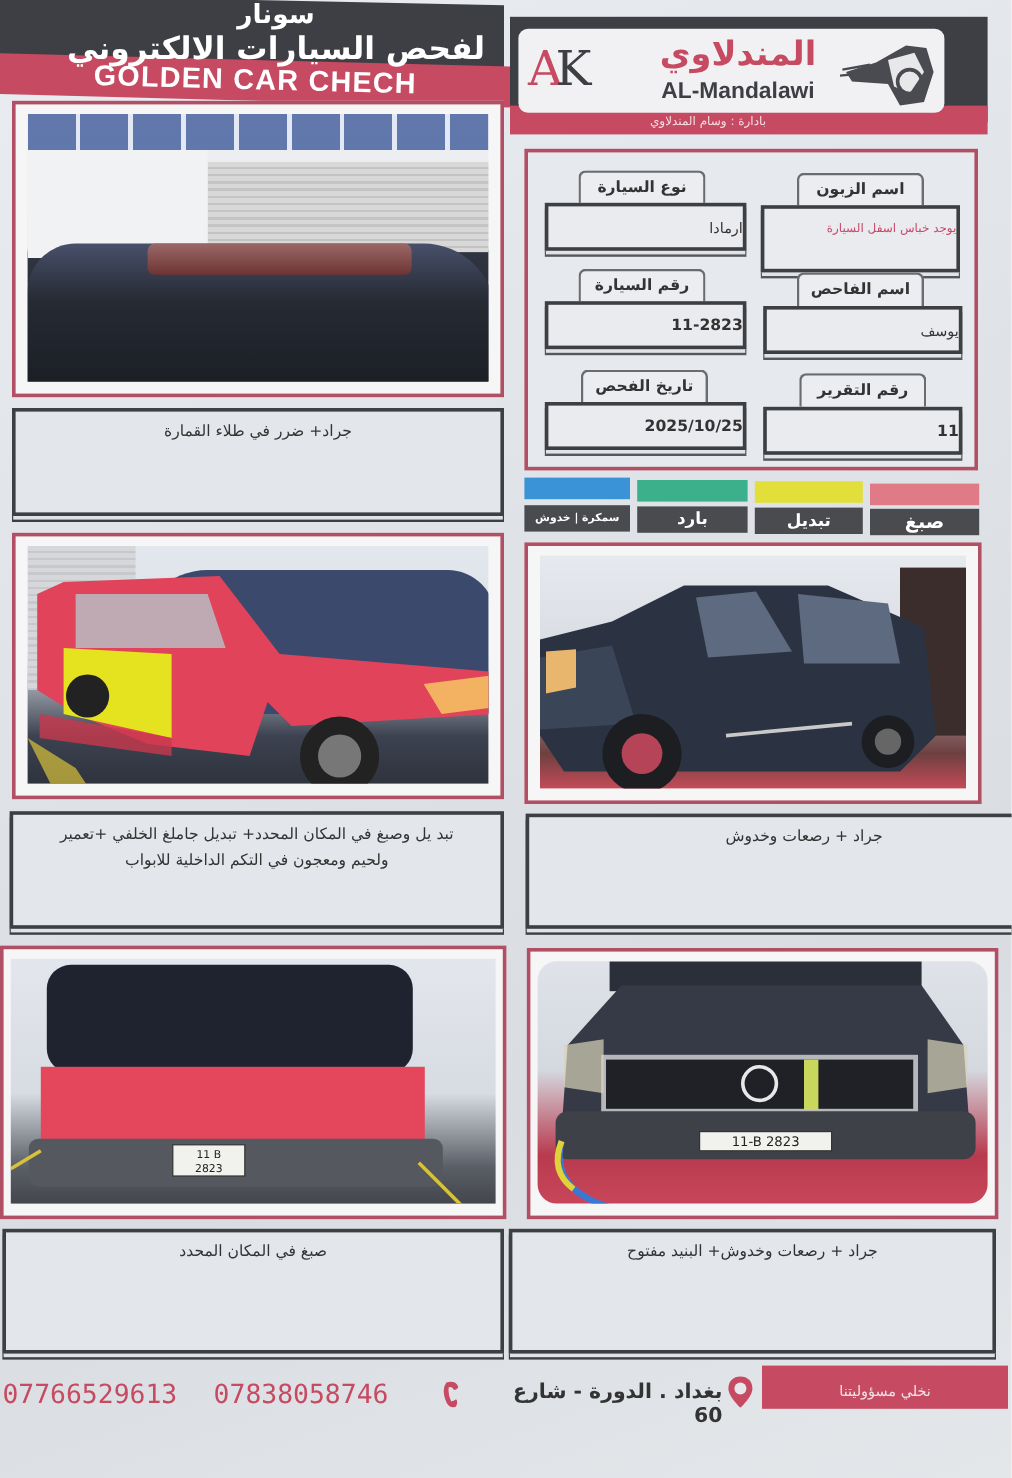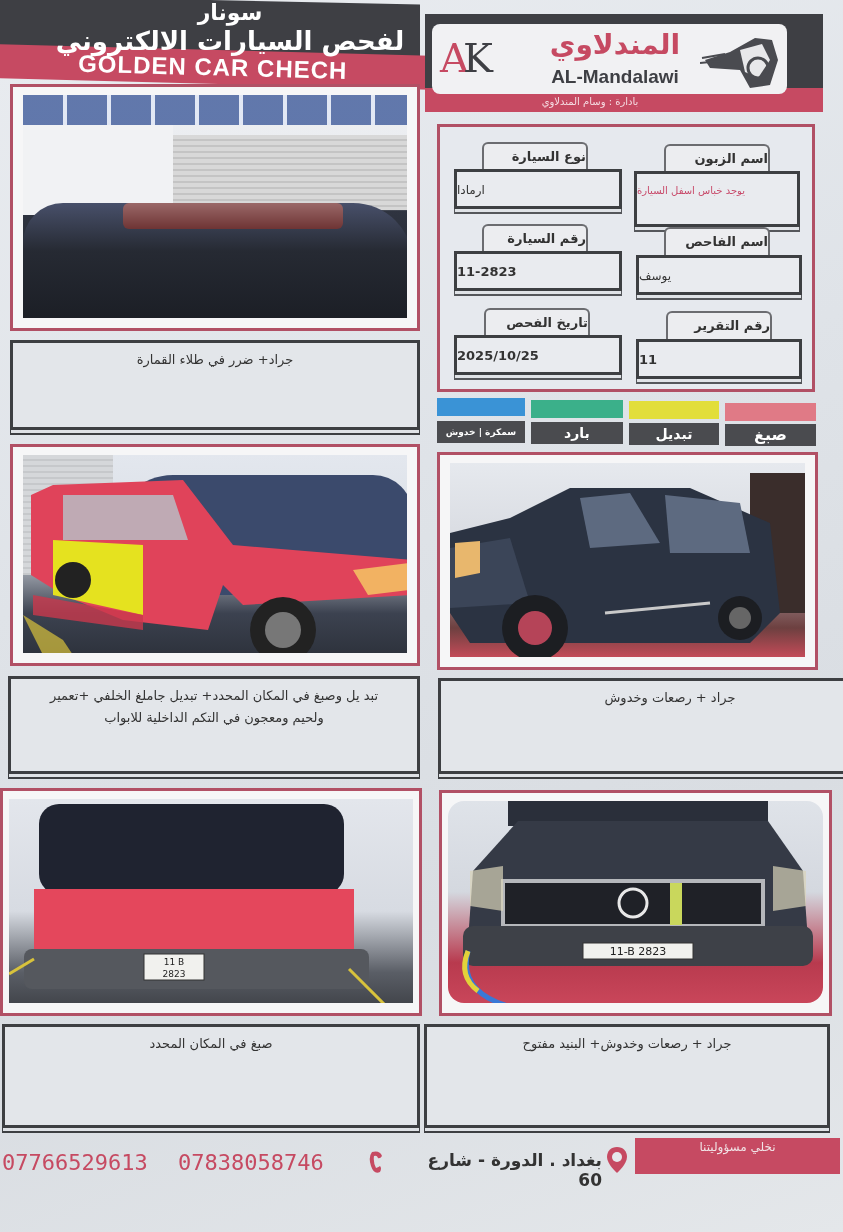--- a/index.html
+++ b/index.html
@@ -85,45 +85,45 @@
   }
 
   
   .info-card {
     left: 437px; top: 124px; width: 378px; height: 268px;
     border: 3px solid #b15065; background: #e6e9ee;
   }
   .fld-label {
     position: absolute; height: 28px; border: 2px solid #6b6c70; border-bottom: none;
     border-radius: 6px 6px 0 0; background: #ecedf0;
-    text-align: right; font-size: 13px; font-weight: bold; line-height: 25px;
+    text-align: center; font-size: 13px; font-weight: bold; line-height: 25px;
     direction: rtl; color: #333;
   }
   .fld-value {
     position: absolute; border: 3px solid #3d3f42; background: #e9ebef;
-    text-align: left; font-size: 12px; direction: rtl; line-height: 36px;
+    text-align: right; font-size: 12px; direction: rtl; line-height: 36px;
     box-shadow: 0 4px 0 -1px #e0e3e7, 0 5px 0 0 #55575b;
   }
   .fld-value.pink { color: #c84a6a; font-size: 10px; line-height: 34px; }
   .fld-value.num { font-weight: bold; font-size: 13px; direction: ltr; }
 
   
   .legend-bar { position: absolute; height: 18px; }
   .legend-lbl {
     position: absolute; height: 22px; background: #4a4b4f;
     color: #fff; text-align: center; font-weight: bold; direction: rtl;
     font-size: 14px; line-height: 22px;
   }
 
   
   .phone { color: #c64a62; font-family: "DejaVu Sans Mono", monospace; font-size: 22px; }
   .footer-addr { direction: rtl; font-weight: bold; font-size: 17px; color: #333; }
   .slogan {
     left: 635px; top: 1138px; width: 205px; height: 36px; background: #c64a62;
-    color: #f1e4e7; font-size: 12px; text-align: center; direction: rtl; padding-top: 2px;
+    color: #f1e4e7; font-size: 12px; text-align: center; direction: rtl; padding-top: 14px;
   }
 </style>
 </head>
 <body>
 
 <div class="abs hdr-dark"></div>
 <div class="abs hdr-red"></div>
 <div class="abs hdr-ar">
   <div class="l1">سونار</div>
   <div class="l2">لفحص السيارات الالكتروني</div>

